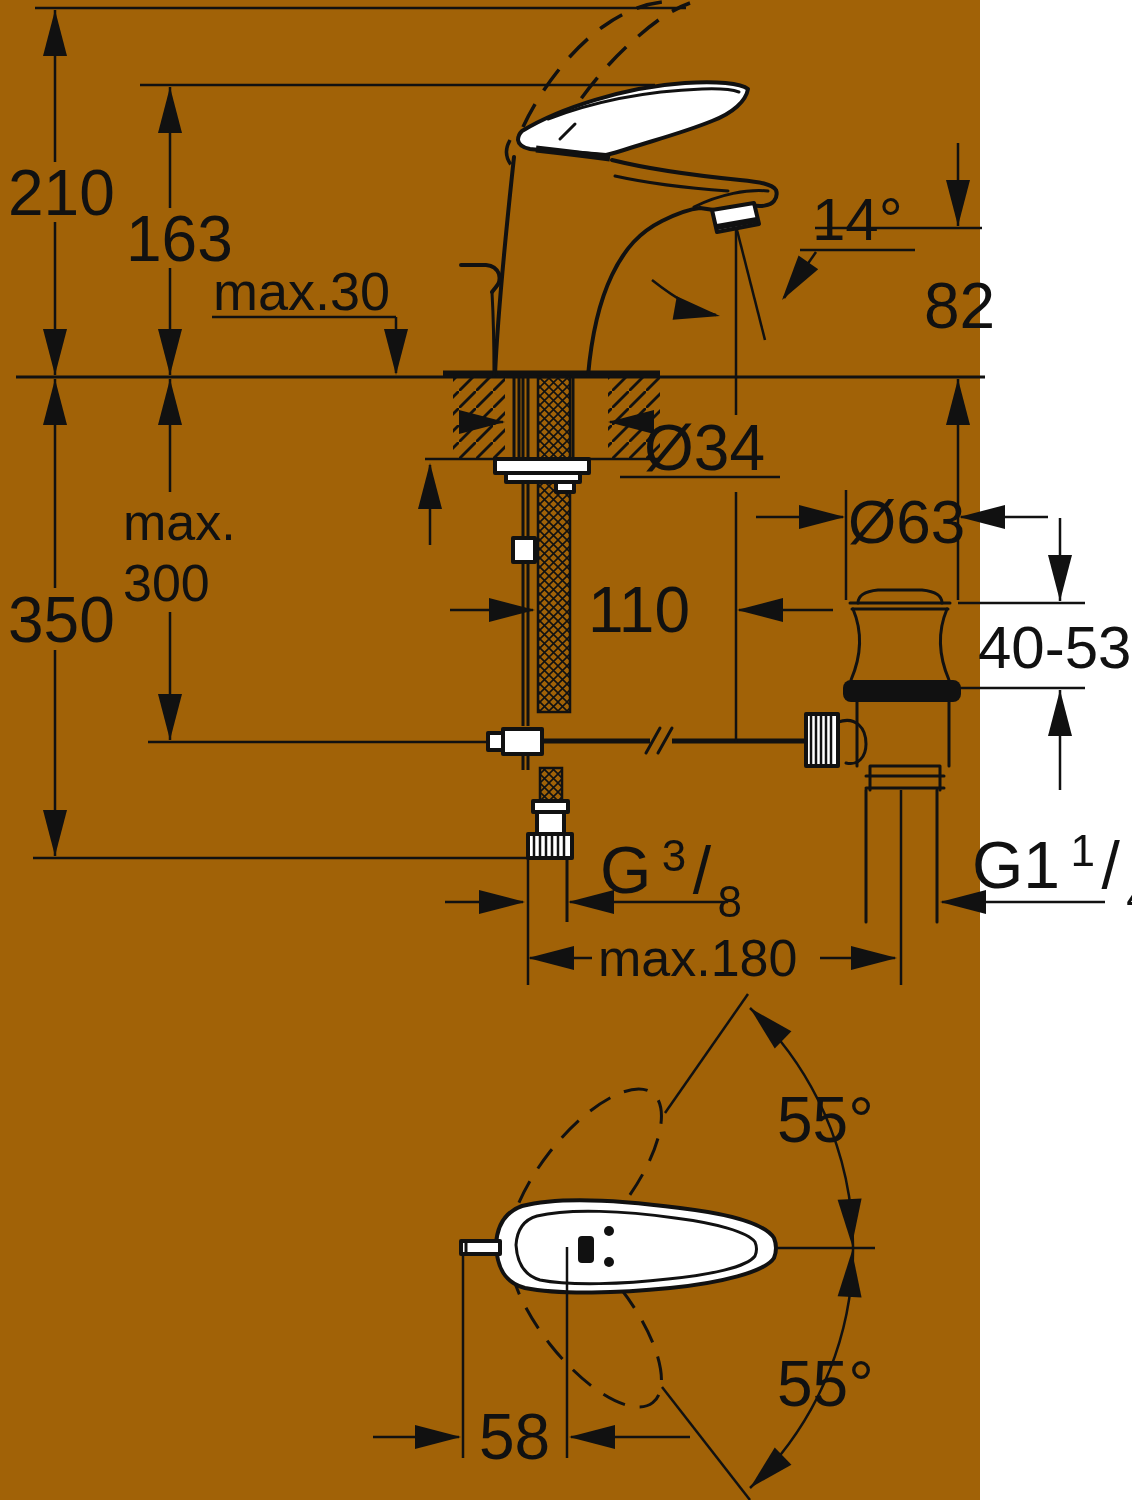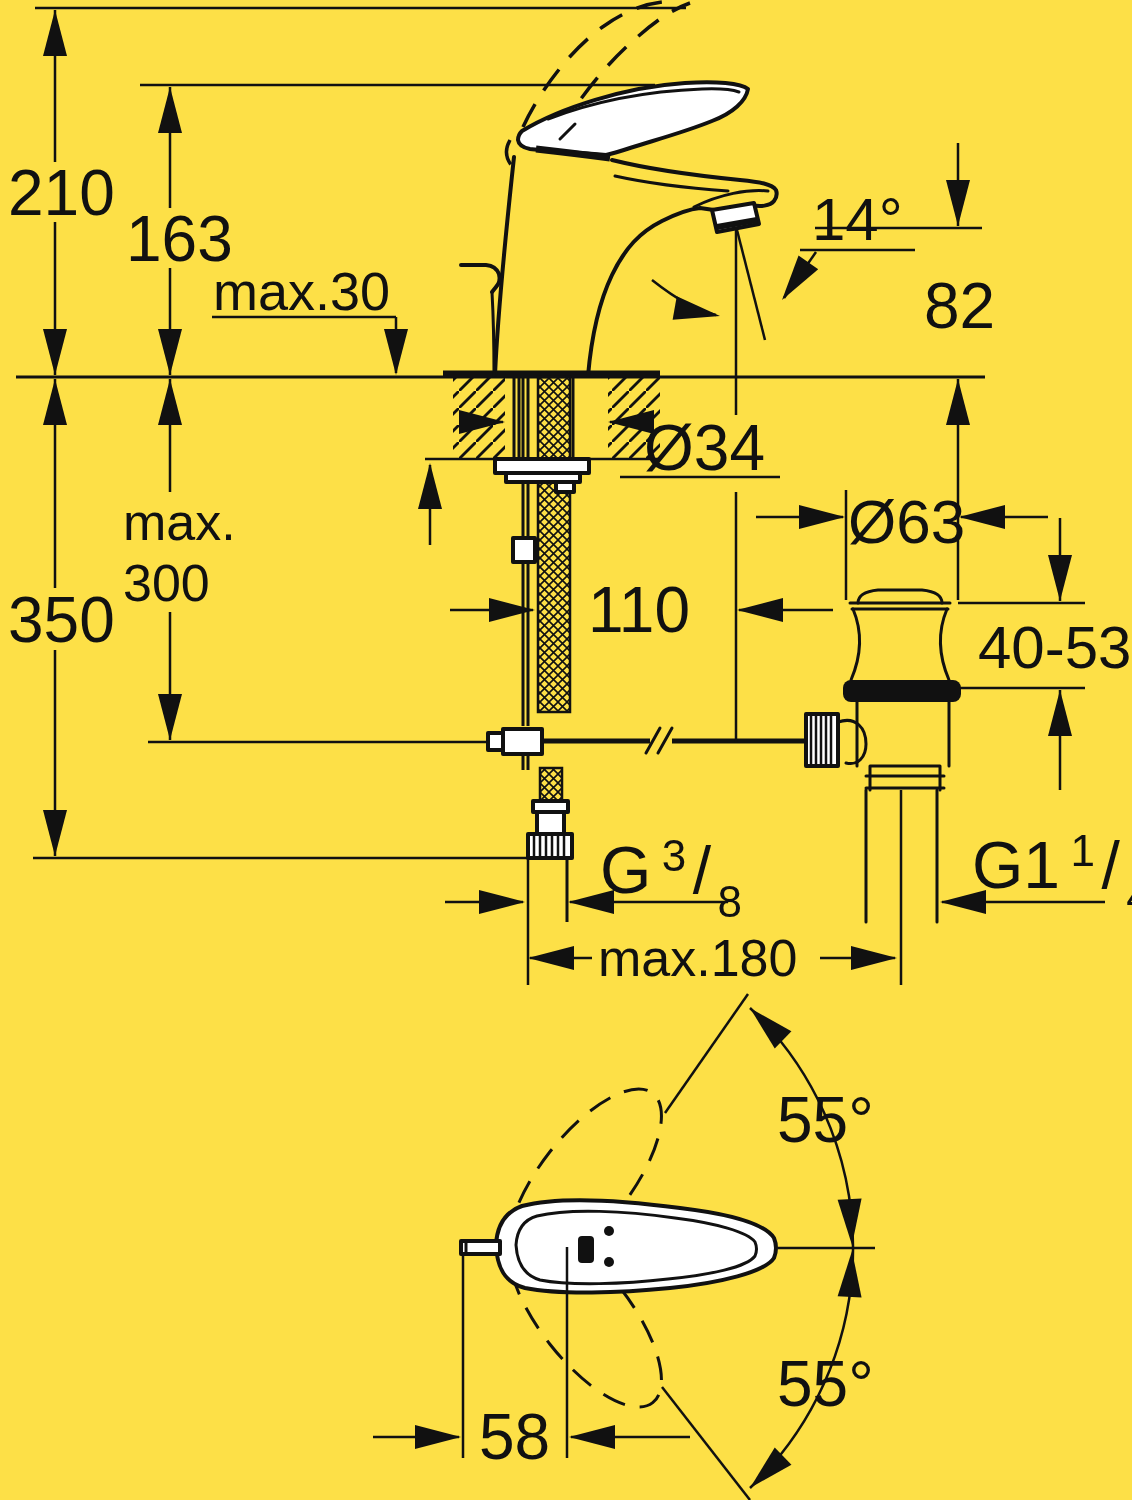--- a/index.html
+++ b/index.html
@@ -1,16 +1,16 @@
 <!DOCTYPE html>
 <html><head>
 <meta charset="utf-8">
 <style>
   html,body{margin:0;padding:0;background:#ffffff;}
-  .stage{width:1132px;height:1500px;background:#fde047;position:relative;}
+  .stage{width:980px;height:1500px;background:#a16207;position:relative;}
   svg{display:block;}
   text, tspan{font-family:"Liberation Sans","DejaVu Sans",sans-serif;fill:#111;}
   .t64{font-size:64px;} .t62{font-size:62px;} .t60{font-size:60px;}
   .t52{font-size:52px;} .t54{font-size:54px;} .t44{font-size:44px;} .t66{font-size:66px;}
   .ln{stroke:#111;stroke-width:2.5;fill:none;stroke-linecap:butt;}
   .ln3{stroke:#111;stroke-width:3;fill:none;}
   .obj{stroke:#111;stroke-width:4;fill:none;stroke-linecap:round;stroke-linejoin:round;}
   .objw{stroke:#111;stroke-width:4;fill:#fff;stroke-linejoin:round;}
   .obj3{stroke:#111;stroke-width:3;fill:none;stroke-linecap:round;}
   .thick{stroke:#111;stroke-width:7;fill:none;}

